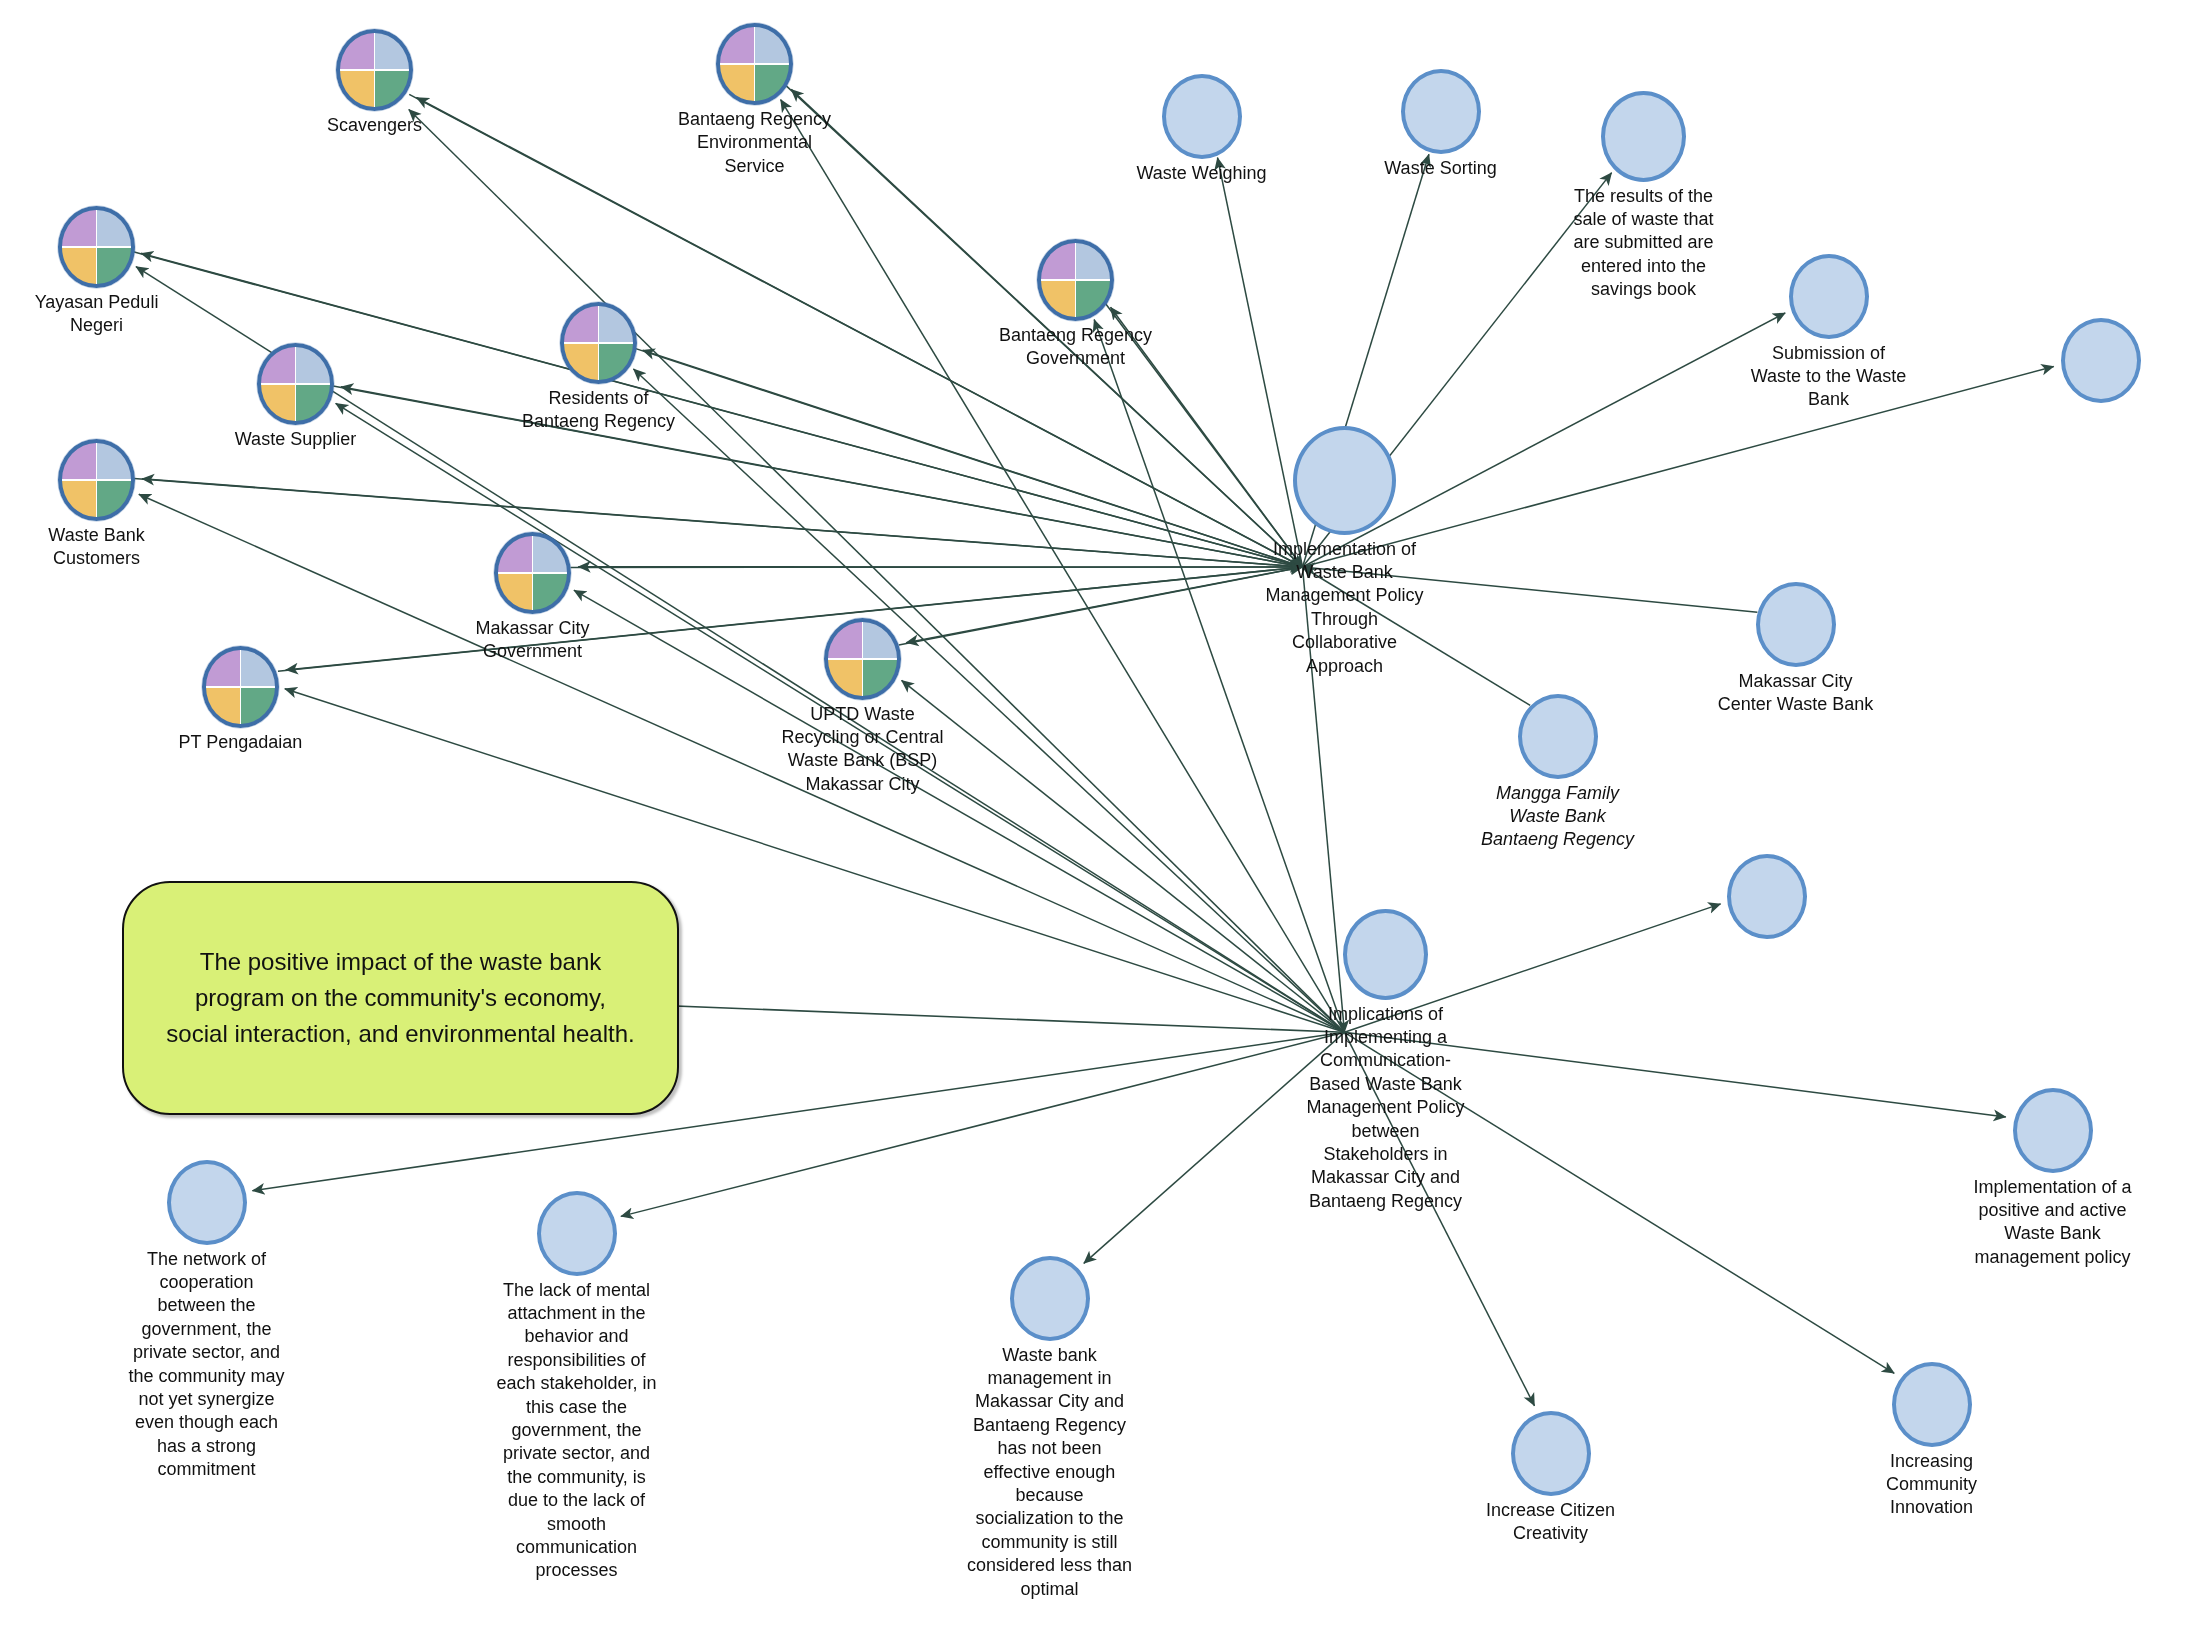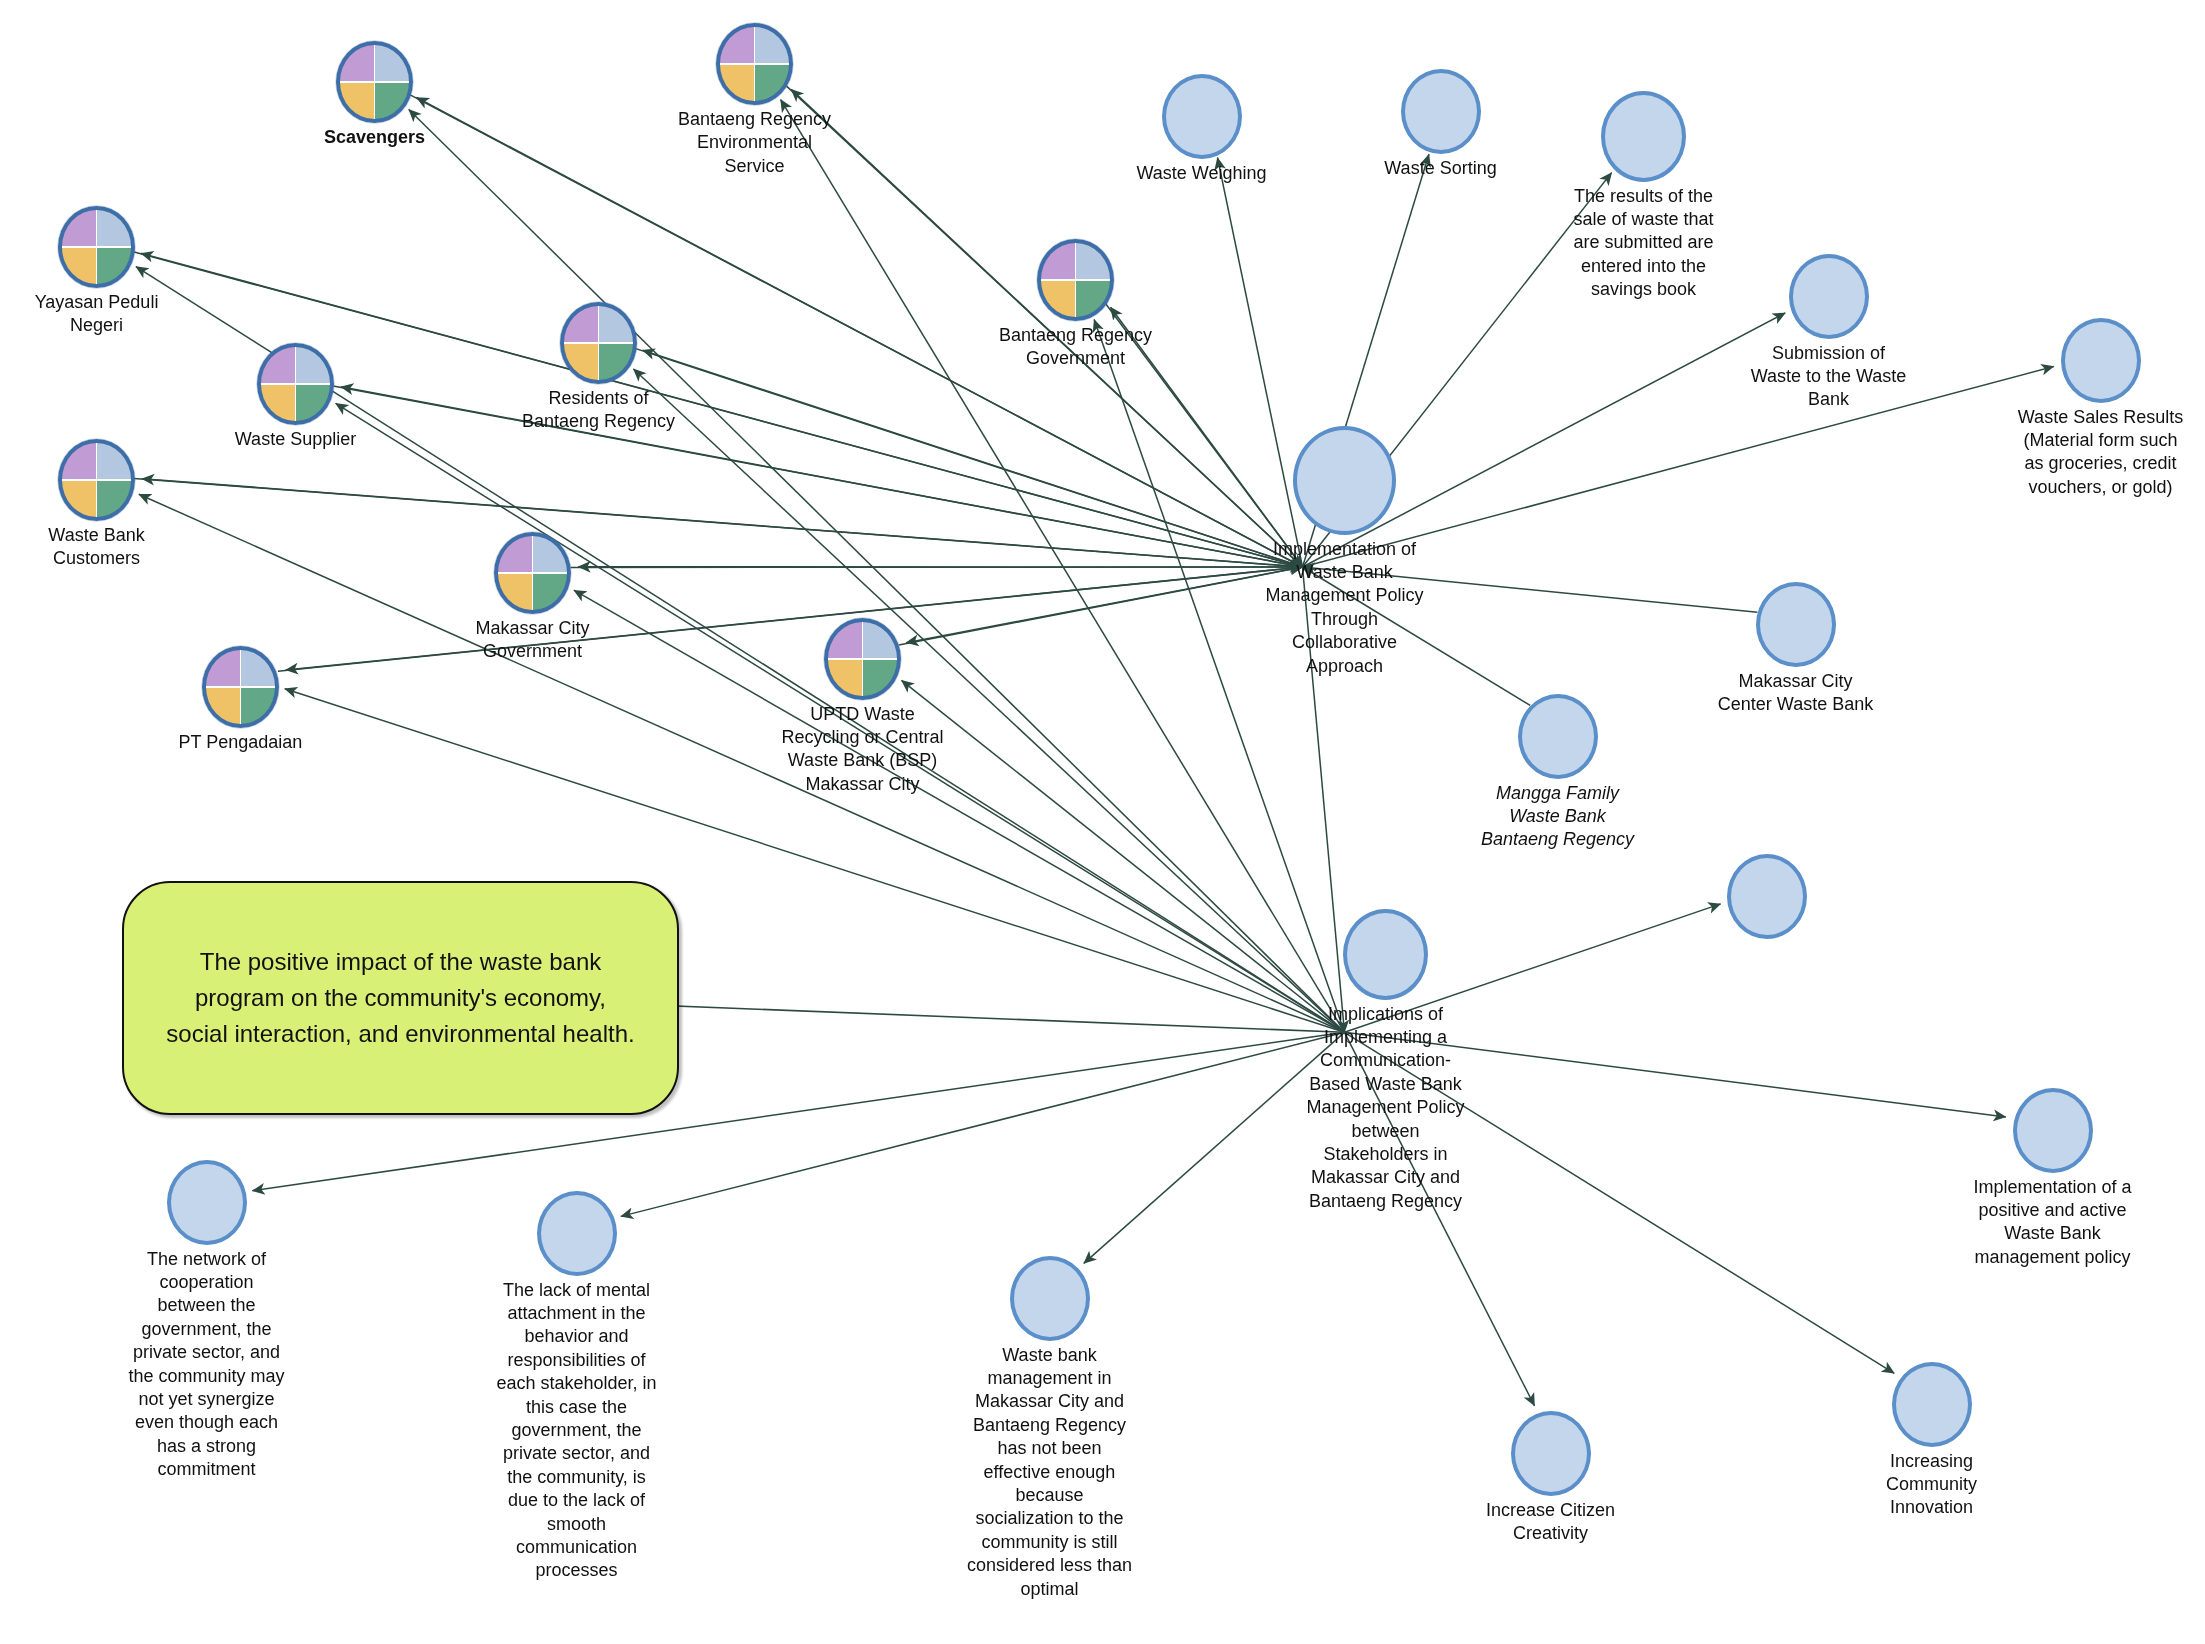--- a/index.html
+++ b/index.html
@@ -95,21 +95,21 @@
         <line x1="1956.0" y1="1502.0" x2="488.3" y2="587.0"></line>
         <line x1="1956.0" y1="1502.0" x2="202.0" y2="719.1"></line>
         <line x1="1956.0" y1="1502.0" x2="921.6" y2="536.9"></line>
         <line x1="1956.0" y1="1502.0" x2="835.0" y2="858.7"></line>
         <line x1="1956.0" y1="1502.0" x2="414.3" y2="1002.0"></line>
         <line x1="1956.0" y1="1502.0" x2="1311.6" y2="989.9"></line>
         <line x1="1956.0" y1="1502.0" x2="1591.9" y2="464.8"></line>
       </g>
   </svg>
   <div id="nodes">
-      <div class="node" style="left: 230px; top: 41px; width: 289px; font-weight: bold;">
+      <div class="node" style="left: 230px; top: 29px; width: 289px;">
         <div class="glyph quad" style="width: 77px; height: 82px;"></div>
         <div class="nlabel">Scavengers</div>
       </div>
       <div class="node" style="left: 610px; top: 23.4px; width: 289px;">
         <div class="glyph quad" style="width: 77px; height: 82px;"></div>
         <div class="nlabel">Bantaeng Regency
 Environmental
 Service</div>
       </div>
       <div class="node" style="left: 1057px; top: 74px; width: 289px;">
@@ -148,24 +148,20 @@
         <div class="glyph quad" style="width: 77px; height: 82px;"></div>
         <div class="nlabel">Residents of
 Bantaeng Regency</div>
       </div>
       <div class="node" style="left: 151px; top: 343px; width: 289px;">
         <div class="glyph quad" style="width: 77px; height: 82px;"></div>
         <div class="nlabel">Waste Supplier</div>
       </div>
       <div class="node" style="left: 1956px; top: 318px; width: 289px;">
         <div class="glyph plain" style="width: 80px; height: 85px;"></div>
-        <div class="nlabel">Waste Sales Results
-(Material form such
-as groceries, credit
-vouchers, or gold)</div>
       </div>
       <div class="node" style="left: -48px; top: 439px; width: 289px;">
         <div class="glyph quad" style="width: 77px; height: 82px;"></div>
         <div class="nlabel">Waste Bank
 Customers</div>
       </div>
       <div class="node" style="left: 1200px; top: 426px; width: 289px;">
         <div class="glyph plain" style="width: 103px; height: 109px;"></div>
         <div class="nlabel">Implementation of
 Waste Bank

